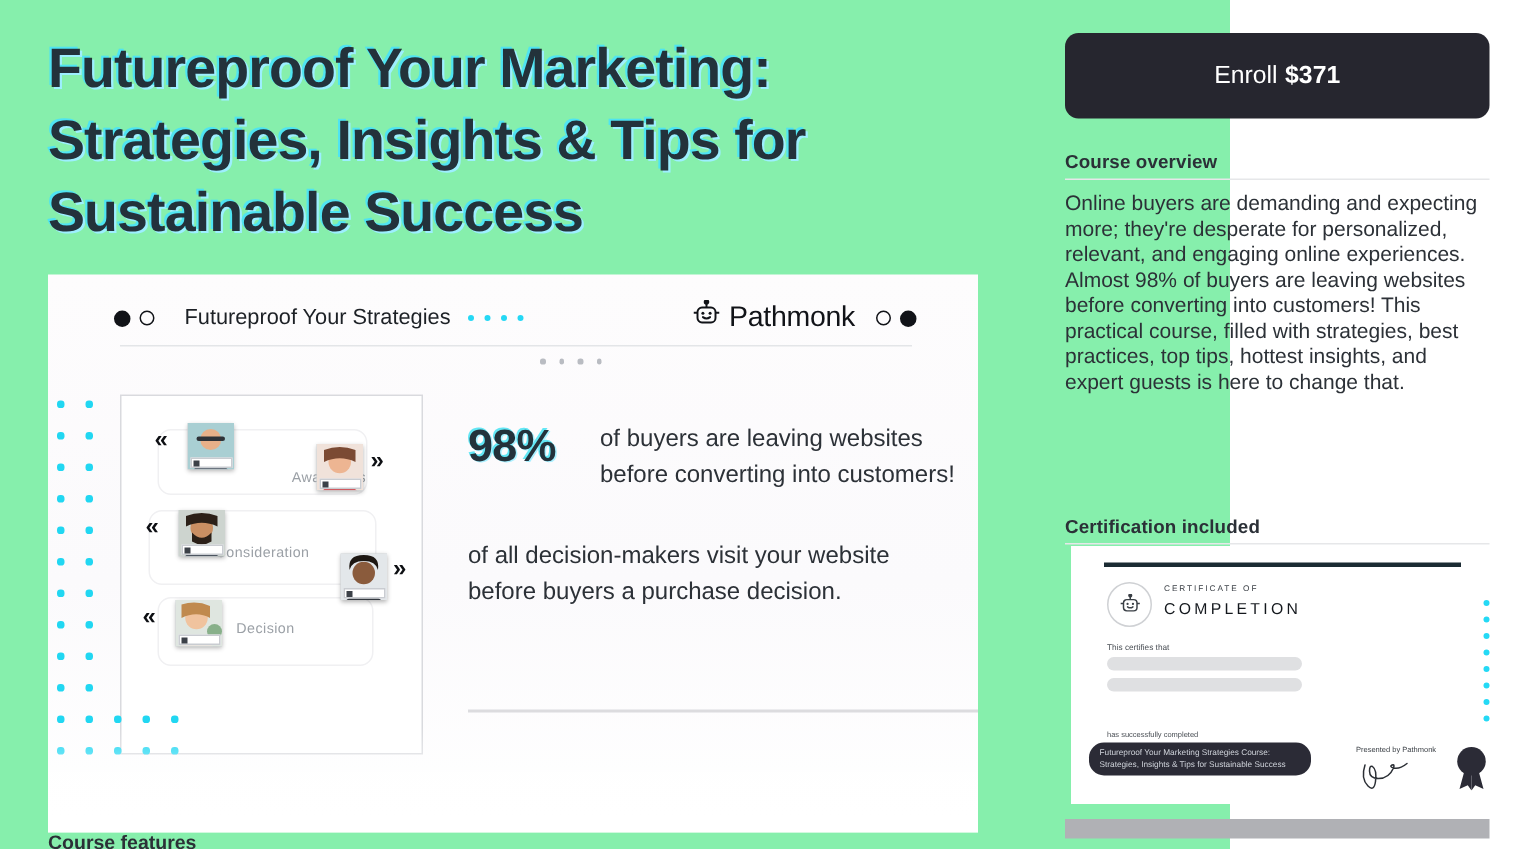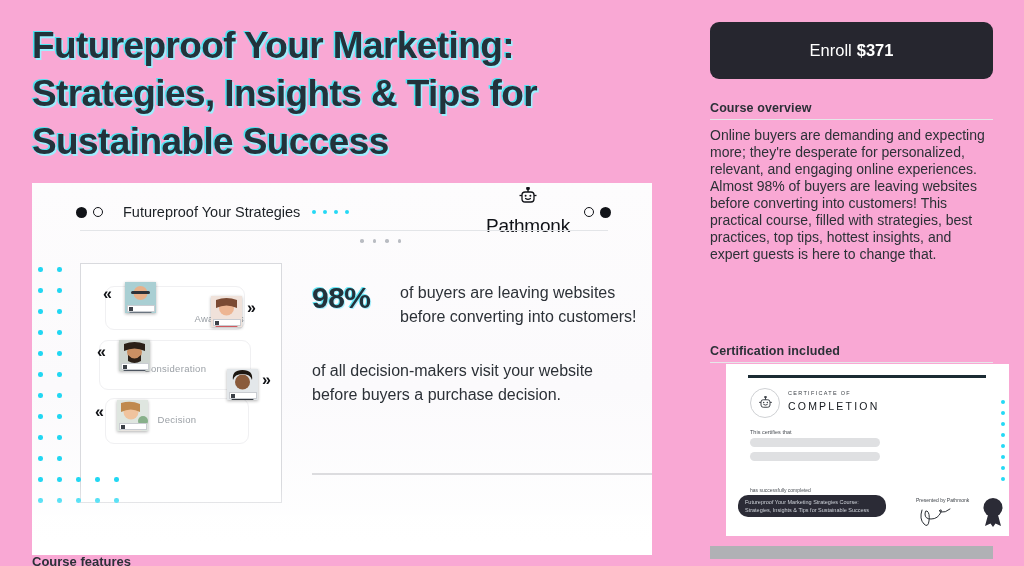--- a/index.html
+++ b/index.html
@@ -2,21 +2,21 @@
 <html><head>
 <meta charset="utf-8">
 <style>
   * { box-sizing: border-box; margin: 0; padding: 0; }
   html, body {
     width: 1024px; height: 566px;
     background: #ffffff;
     font-family: "Liberation Sans", sans-serif;
     overflow: hidden;
   }
-  .page { position: relative; width: 1024px; height: 566px; background:#f9a8d4; }
+  .page { position: relative; width: 820px; height: 566px; background:#86efac; }
 
   
   .left-col {
     position: absolute; left: 0; top: 0; width: 700px; height: 566px;
     padding: 22px 30px 0 32px;
   }
   .course-title {
     font-size: 37px;
     line-height: 48px;
     font-weight: 700;
@@ -46,21 +46,21 @@
   }
   .dot-pair { display:flex; align-items:center; gap:6px; }
   .dot-solid { width:11px; height:11px; border-radius:50%; background:#111318; }
   .dot-hollow { width:10px; height:10px; border-radius:50%; border:1.4px solid #111318; }
   .thumb-title {
     margin-left:20px; font-size:14.5px; color:#1d2126; font-weight:500; white-space:nowrap;
   }
   .cyan-dots-row { display:flex; gap:7px; margin-left:12px; }
   .cyan-dots-row i { width:4px; height:4px; border-radius:50%; background:#25d8f5; display:block; }
   .brand {
-    margin-left:auto; display:flex; align-items:center; gap:4px;flex-direction:column;
+    margin-left:auto; display:flex; align-items:center; gap:4px;
   }
   .brand-name { font-size:19px; color:#111318; font-weight:400; letter-spacing:-.2px; }
   .head-rule {
     position:absolute; left:48px; top:47px; width:528px; height:1px; background:#e3e5e8;
   }
   .mid-dots {
     position:absolute; left:328px; top:56px; display:flex; gap:9px;
   }
   .mid-dots i { width:3.5px; height:3.5px; border-radius:50%; background:#b9bcc2; display:block; }
 
@@ -142,21 +142,21 @@
   }
   .sec-rule { height:1px; background:#e6e7e9; margin-top:4px; }
   .overview-block { position:absolute; left:0; top:101px; width:283px; }
   .overview-text {
     margin-top:7px; font-size:14px; line-height:17px; color:#2c3137;
   }
   .cert-block { position:absolute; left:0; top:344px; width:283px; }
 
   
   .cert {
-    position:absolute; left:16px; top:364px; width:283px; height:172px;
+    position:absolute; left:4px; top:364px; width:283px; height:172px;
     background:#fff; overflow:hidden;
   }
   .cert-topbar { position:absolute; left:22px; top:11px; width:238px; height:3px; background:#1b2b33; }
   .cert-robot {
     position:absolute; left:24px; top:24px; width:30px; height:30px;
     border-radius:50%; border:1px solid #cfd1d4; display:flex; align-items:center; justify-content:center;
   }
   .cert-kicker {
     position:absolute; left:62px; top:26px; font-size:5.5px; color:#3a3f45;
     letter-spacing:1.3px;

